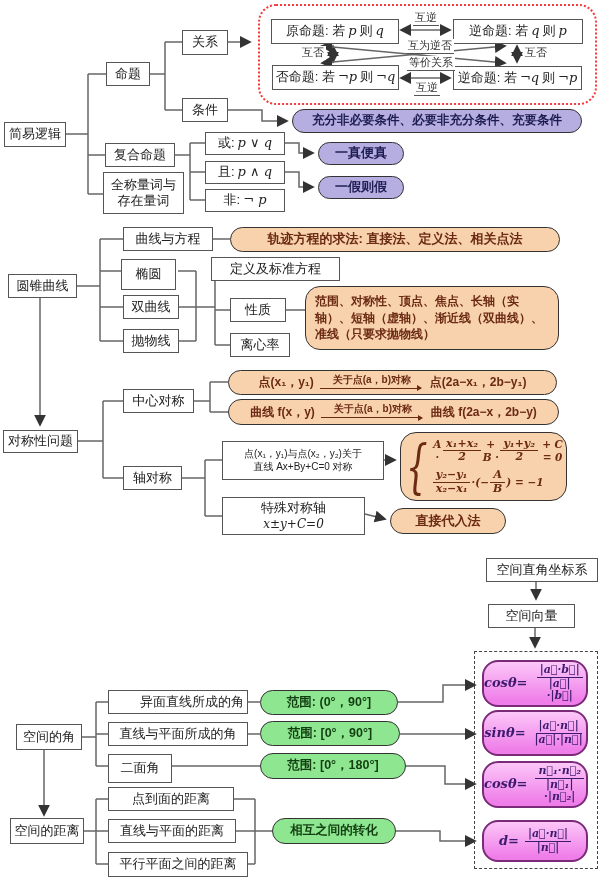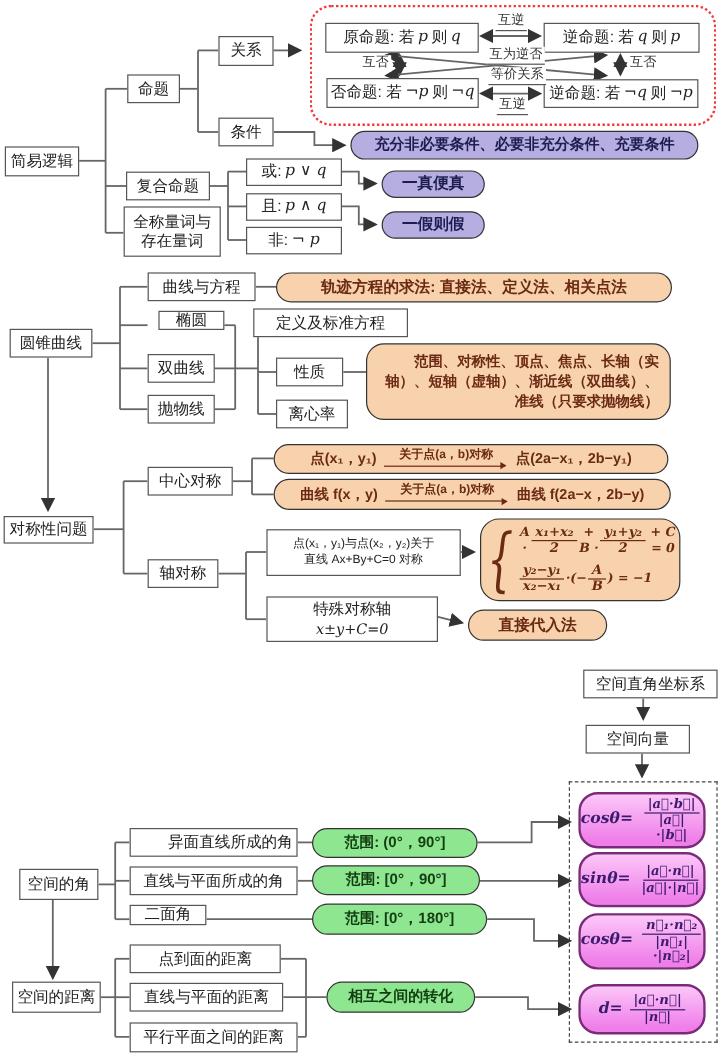--- a/index.html
+++ b/index.html
@@ -29,21 +29,21 @@
   .overtext{font-size:10px;white-space:nowrap;}
   .arrline{position:relative;width:100%;height:7px;}
   .arrline::before{content:"";position:absolute;left:0;right:3px;top:3px;border-top:1.4px solid currentColor;}
   .arrline::after{content:"";position:absolute;right:-1px;top:0.5px;width:0;height:0;
                   border:3.5px solid transparent;border-left:5.5px solid currentColor;}
   .twoline{flex-direction:column;gap:0;}
   .brace{font-family:"DejaVu Serif",serif;font-weight:normal;font-size:34px;
          transform:scaleY(1.7);margin-right:2px;line-height:1;}
   .syslines{display:flex;flex-direction:column;gap:5px;align-items:flex-start;}
   .sysrow{display:flex;align-items:center;gap:1px;font-size:10.5px;}
-  .wrapnote{font-size:12px;text-align:right;padding:3px 9px;line-height:1.4;}
+  .wrapnote{font-size:12px;text-align:left;padding:3px 9px;line-height:1.4;}
 </style>
 </head>
 <body>
 
 <div id="canvas">
 
 <svg id="wires" width="600" height="882">
   <defs>
     <marker id="ar" markerWidth="8" markerHeight="8" viewBox="0 0 10 10" refX="8.5" refY="5" orient="auto-start-reverse">
           <path d="M0 0L10 5L0 10z" fill="#333"></path>
@@ -184,21 +184,21 @@
 </div>
 <span class="sqlabel ul" style="left:413px;top:11px;">互逆</span>
 <span class="sqlabel" style="left:300px;top:46px;">互否</span>
 <span class="sqlabel" style="left:523px;top:46px;">互否</span>
 <span class="sqlabel ul" style="left:406px;top:39px;">互为逆否</span>
 <span class="sqlabel ul" style="left:407px;top:56px;">等价关系</span>
 <span class="sqlabel ul" style="left:414px;top:81px;">互逆</span>
 
 <div class="node" style="left:8px;top:274px;width:69px;height:24px;">圆锥曲线</div>
 <div class="node" style="left:123px;top:227px;width:90px;height:24px;">曲线与方程</div>
-<div class="node" style="left:132px;top:259px;width:55px;height:16px;">椭圆</div>
+<div class="node" style="left:121px;top:259px;width:55px;height:31px;">椭圆</div>
 <div class="node" style="left:123px;top:295px;width:56px;height:24px;">双曲线</div>
 <div class="node" style="left:123px;top:329px;width:56px;height:24px;">抛物线</div>
 <div class="node round orange" style="left:230px;top:227px;width:330px;height:25px;font-size:13px;">轨迹方程的求法: 直接法、定义法、相关点法</div>
 <div class="node" style="left:211px;top:257px;width:129px;height:24px;">定义及标准方程</div>
 <div class="node" style="left:230px;top:298px;width:56px;height:24px;">性质</div>
 <div class="node" style="left:230px;top:333px;width:60px;height:24px;">离心率</div>
 <div class="node round orange wrapnote" style="left:305px;top:286px;width:254px;height:64px;border-radius:15px;">范围、对称性、顶点、焦点、长轴（实轴）、短轴（虚轴）、渐近线（双曲线）、准线（只要求抛物线）</div>
 
 <div class="node" style="left:3px;top:430px;width:75px;height:23px;">对称性问题</div>
 <div class="node" style="left:123px;top:389px;width:71px;height:24px;">中心对称</div>
@@ -262,21 +262,21 @@
   <span class="math" style="font-size:12px;">x±y+C=0</span>
 </div>
 <div class="node round orange" style="left:390px;top:508px;width:116px;height:26px;">直接代入法</div>
 
 <div class="node" style="left:486px;top:558px;width:112px;height:24px;">空间直角坐标系</div>
 <div class="node" style="left:488px;top:604px;width:87px;height:24px;">空间向量</div>
 
 <div class="node" style="left:16px;top:724px;width:66px;height:26px;">空间的角</div>
 <div class="node" style="left:108px;top:690px;width:140px;height:24px;padding-left:28px;">异面直线所成的角</div>
 <div class="node" style="left:108px;top:722px;width:140px;height:24px;">直线与平面所成的角</div>
-<div class="node" style="left:108px;top:754px;width:64px;height:17px;">二面角</div>
+<div class="node" style="left:108px;top:754px;width:64px;height:29px;">二面角</div>
 <div class="node round green" style="left:260px;top:690px;width:138px;height:25px;">范围: (0°，90°]</div>
 <div class="node round green" style="left:260px;top:721px;width:140px;height:25px;">范围: [0°，90°]</div>
 <div class="node round green" style="left:260px;top:753px;width:146px;height:26px;">范围: [0°，180°]</div>
 
 <div class="node" style="left:10px;top:818px;width:74px;height:26px;">空间的距离</div>
 <div class="node" style="left:108px;top:787px;width:126px;height:24px;">点到面的距离</div>
 <div class="node" style="left:108px;top:819px;width:128px;height:24px;">直线与平面的距离</div>
 <div class="node" style="left:108px;top:852px;width:140px;height:25px;">平行平面之间的距离</div>
 <div class="node round green" style="left:272px;top:818px;width:124px;height:26px;">相互之间的转化</div>
 

